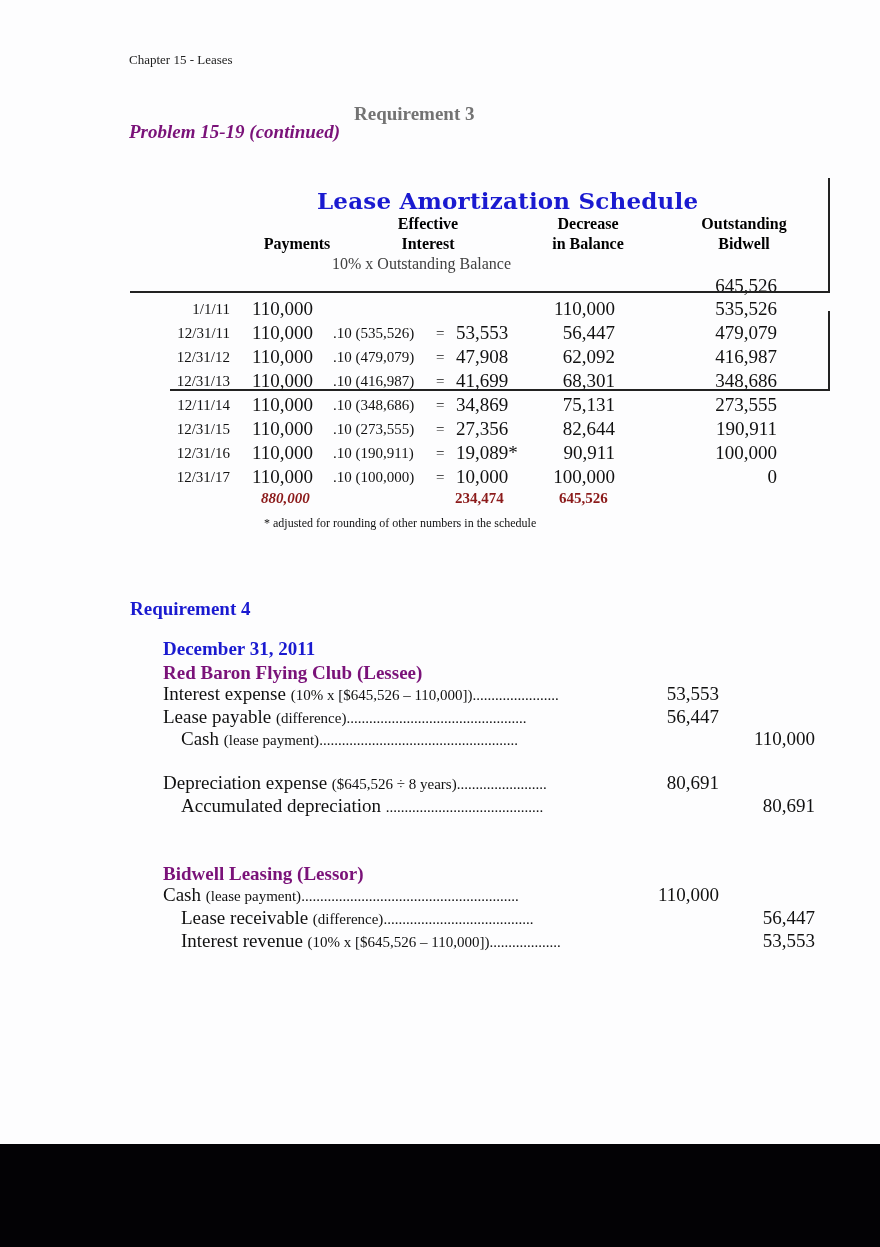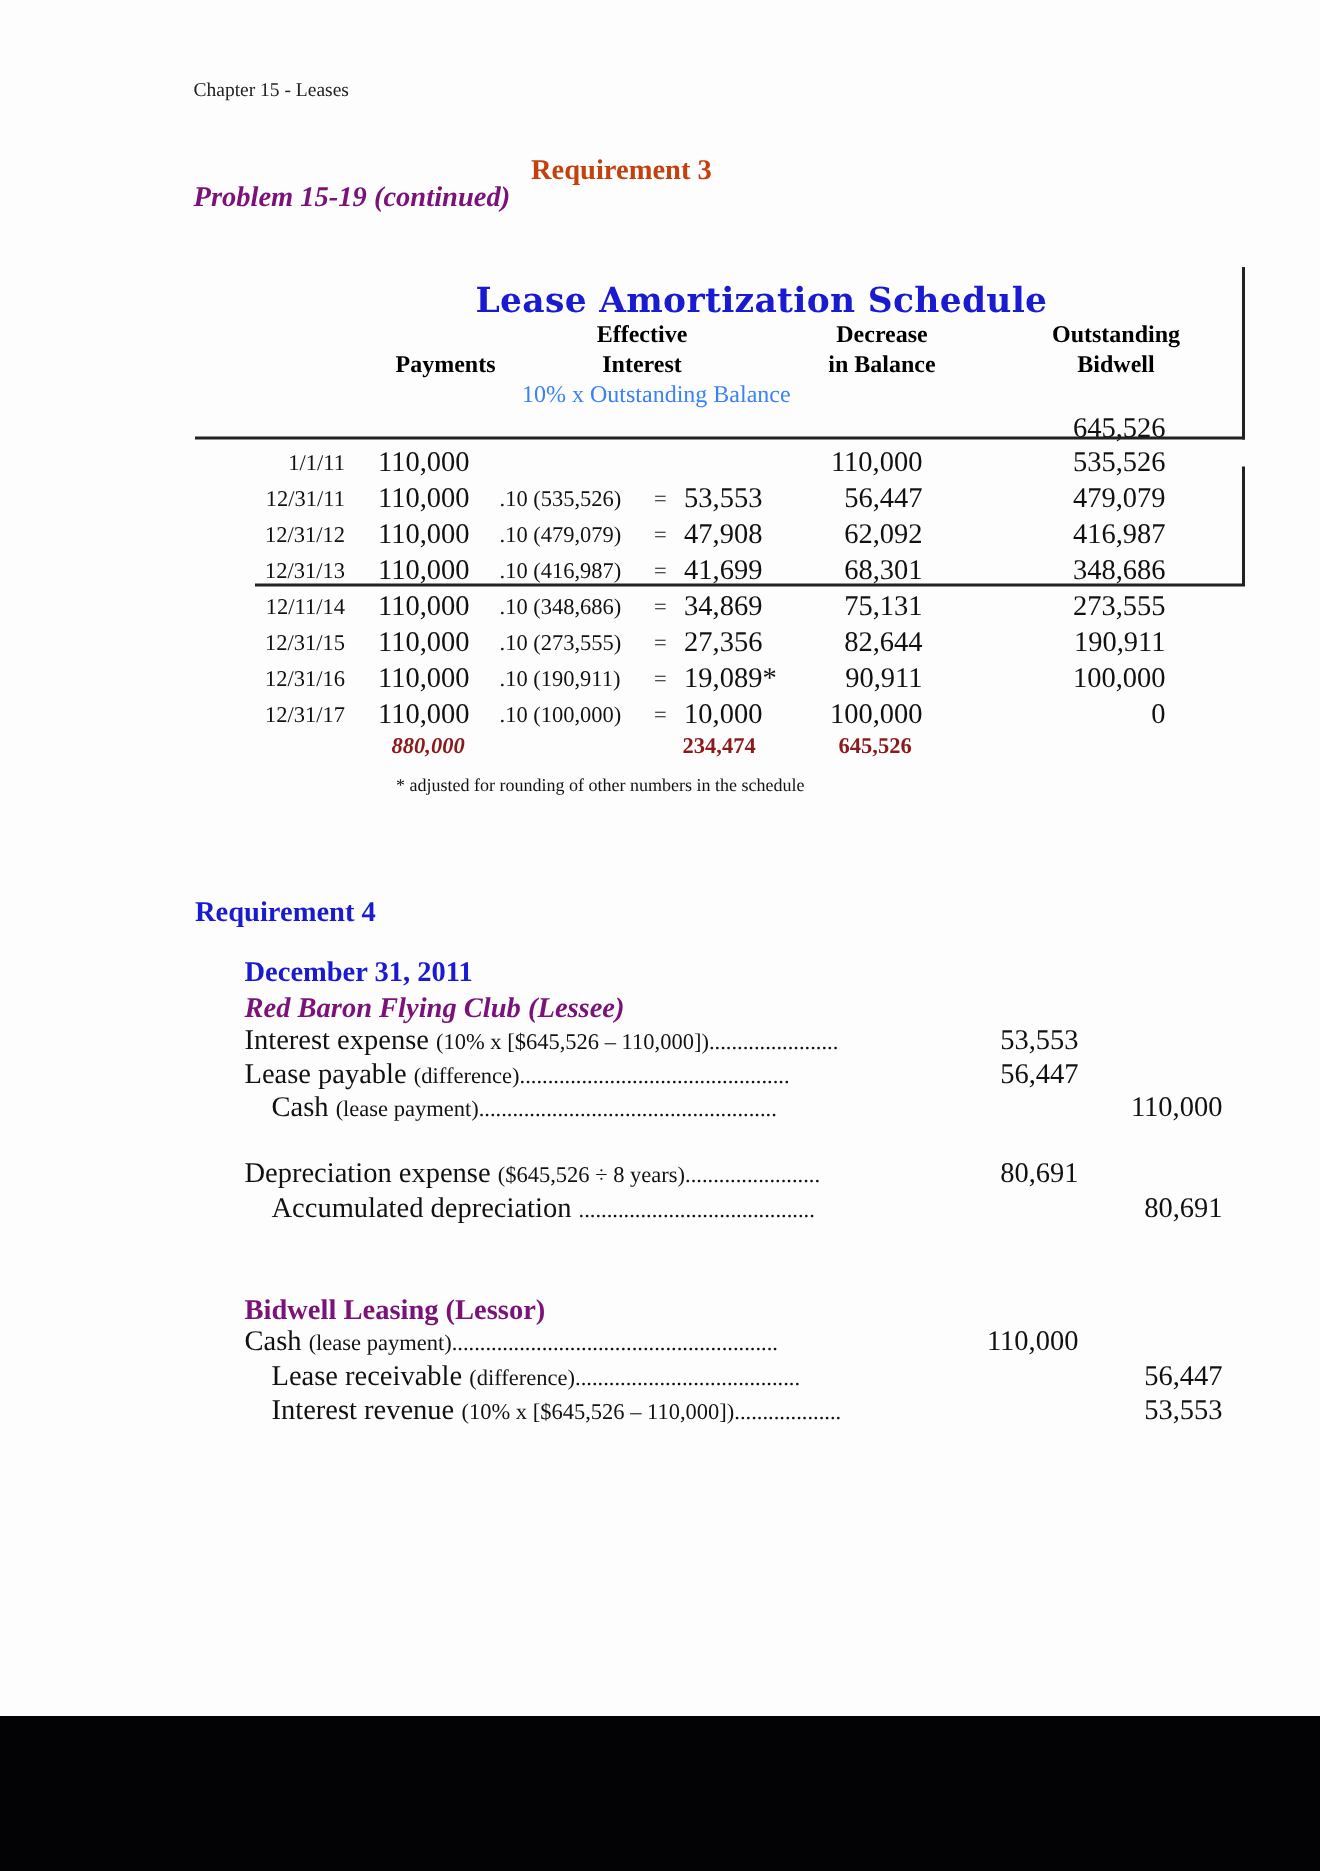--- a/index.html
+++ b/index.html
@@ -4,26 +4,26 @@
 <style>
   html, body { margin:0; padding:0; }
   body {
     width:880px; height:1247px; position:relative; overflow:hidden;
     background:#fdfdfe; font-family:"Liberation Serif", serif; color:#111;
   }
   .abs { position:absolute; white-space:nowrap; }
   .black-band { position:absolute; left:0; top:1144px; width:880px; height:103px; background:#030205; }
 
   .chapter { left:129px; top:52px; font-size:13px; color:#222; }
-  .req3 { left:354px; top:103px; font-size:19px; font-weight:bold; color:#c2410c; }
+  .req3 { left:354px; top:103px; font-size:19px; font-weight:bold; color:#737373; }
   .problem { left:129px; top:121px; font-size:19px; font-weight:bold; font-style:italic; color:#7a1279; }
 
   .sched-title { left:317px; top:187px; font-size:23px; font-weight:bold; color:#1a1ad0; font-family:"DejaVu Serif", serif; letter-spacing:0.2px; }
   .hdr { font-size:16px; font-weight:bold; color:#000000; text-align:center; }
-  .subhdr { font-size:16px; color:#3b82f6;margin-left:16px; }
+  .subhdr { font-size:16px; color:#404040; }
 
   .rule-top { position:absolute; left:130px; top:291px; width:700px; height:2px; background:#222; }
   .vline1 { position:absolute; left:828px; top:178px; width:2px; height:115px; background:#222; }
   .vline2 { position:absolute; left:828px; top:311px; width:2px; height:79px; background:#222; }
   .rule-mid { position:absolute; left:170px; top:389px; width:660px; height:1.5px; background:#222; }
 
   .cell { position:absolute; white-space:nowrap; }
   .date { font-size:15px; text-align:right; width:70px; left:160px; }
   .pay { font-size:19px; left:252px; }
   .formula { font-size:15px; left:333px; }
@@ -125,21 +125,21 @@
     <div class="cell bal" style="top: 466px;">0</div>
   </div>
 
 <div class="cell total" style="left:261px;top:490px;font-style:italic;">880,000</div>
 <div class="cell total" style="left:455px;top:490px;">234,474</div>
 <div class="cell total" style="left:559px;top:490px;">645,526</div>
 <div class="abs footnote">* adjusted for rounding of other numbers in the schedule</div>
 
 <div class="abs req4">Requirement 4</div>
 <div class="abs date2">December 31, 2011</div>
-<div class="abs entity" style="left:163px;top:662px;font-style:italic;">Red Baron Flying Club (Lessee)</div>
+<div class="abs entity" style="left:163px;top:662px;">Red Baron Flying Club (Lessee)</div>
 <div class="abs entity" style="left:163px;top:863px;text-align:center;">Bidwell Leasing (Lessor)</div>
 
 <div id="journal">
     <div class="jline" style="left: 163px; top: 683px; width: 446px;"><span>Interest expense</span> <small>(10% x [$645,526 – 110,000])</small><small class="dots">.......................</small></div>
     <div class="amt" style="left: 619px; top: 683px;">53,553</div>
     <div class="jline" style="left: 163px; top: 706px; width: 446px;"><span>Lease payable</span> <small>(difference)</small><small class="dots">................................................</small></div>
     <div class="amt" style="left: 619px; top: 706px;">56,447</div>
     <div class="jline" style="left: 181px; top: 728px; width: 428px;"><span>Cash</span> <small>(lease payment)</small><small class="dots">.....................................................</small></div>
     <div class="amt" style="left: 715px; top: 728px;">110,000</div>
     <div class="jline" style="left: 163px; top: 772px; width: 446px;"><span>Depreciation expense</span> <small>($645,526 ÷ 8 years)</small><small class="dots">........................</small></div>

